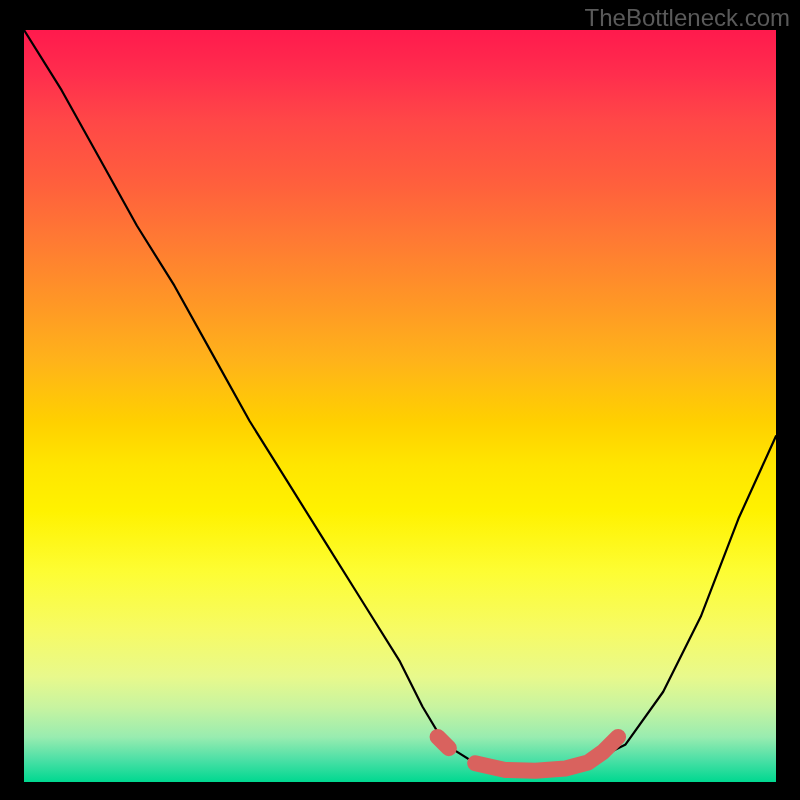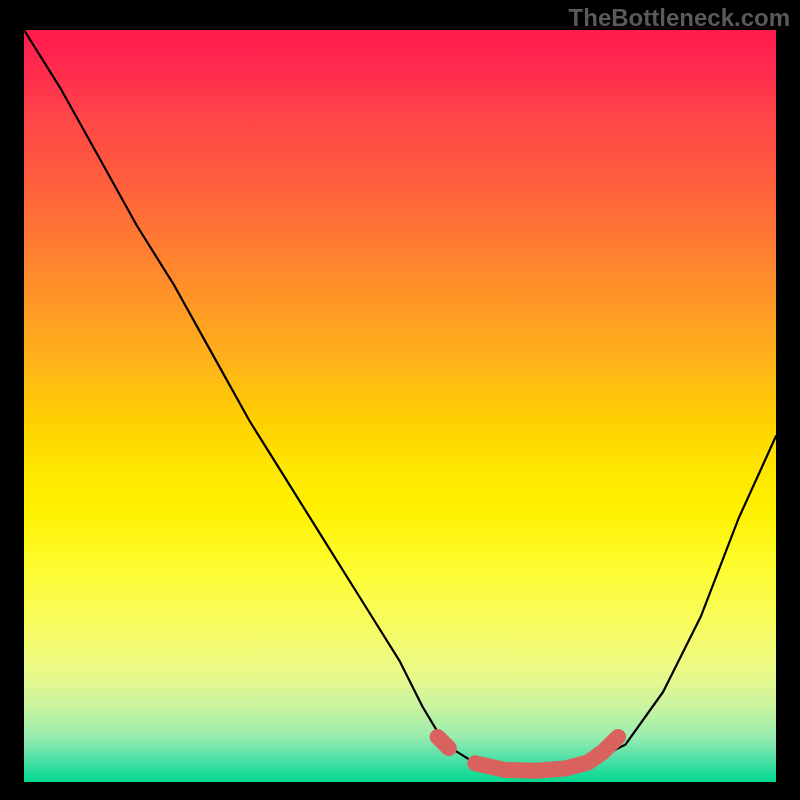--- a/index.html
+++ b/index.html
@@ -10,21 +10,21 @@
     height: 800px;
     background: #000;
   }
   .watermark {
     position: absolute;
     top: 4px;
     right: 10px;
     color: #5a5a5a;
     font-family: Arial, Helvetica, sans-serif;
     font-size: 24px;
-    font-weight: 700;
+    font-weight: 400;
     letter-spacing: 0px;
     z-index: 10;
   }
   .plot-outer {
     position: absolute;
     left: 24px;
     top: 30px;
     width: 752px;
     height: 752px;
     background: #000;

